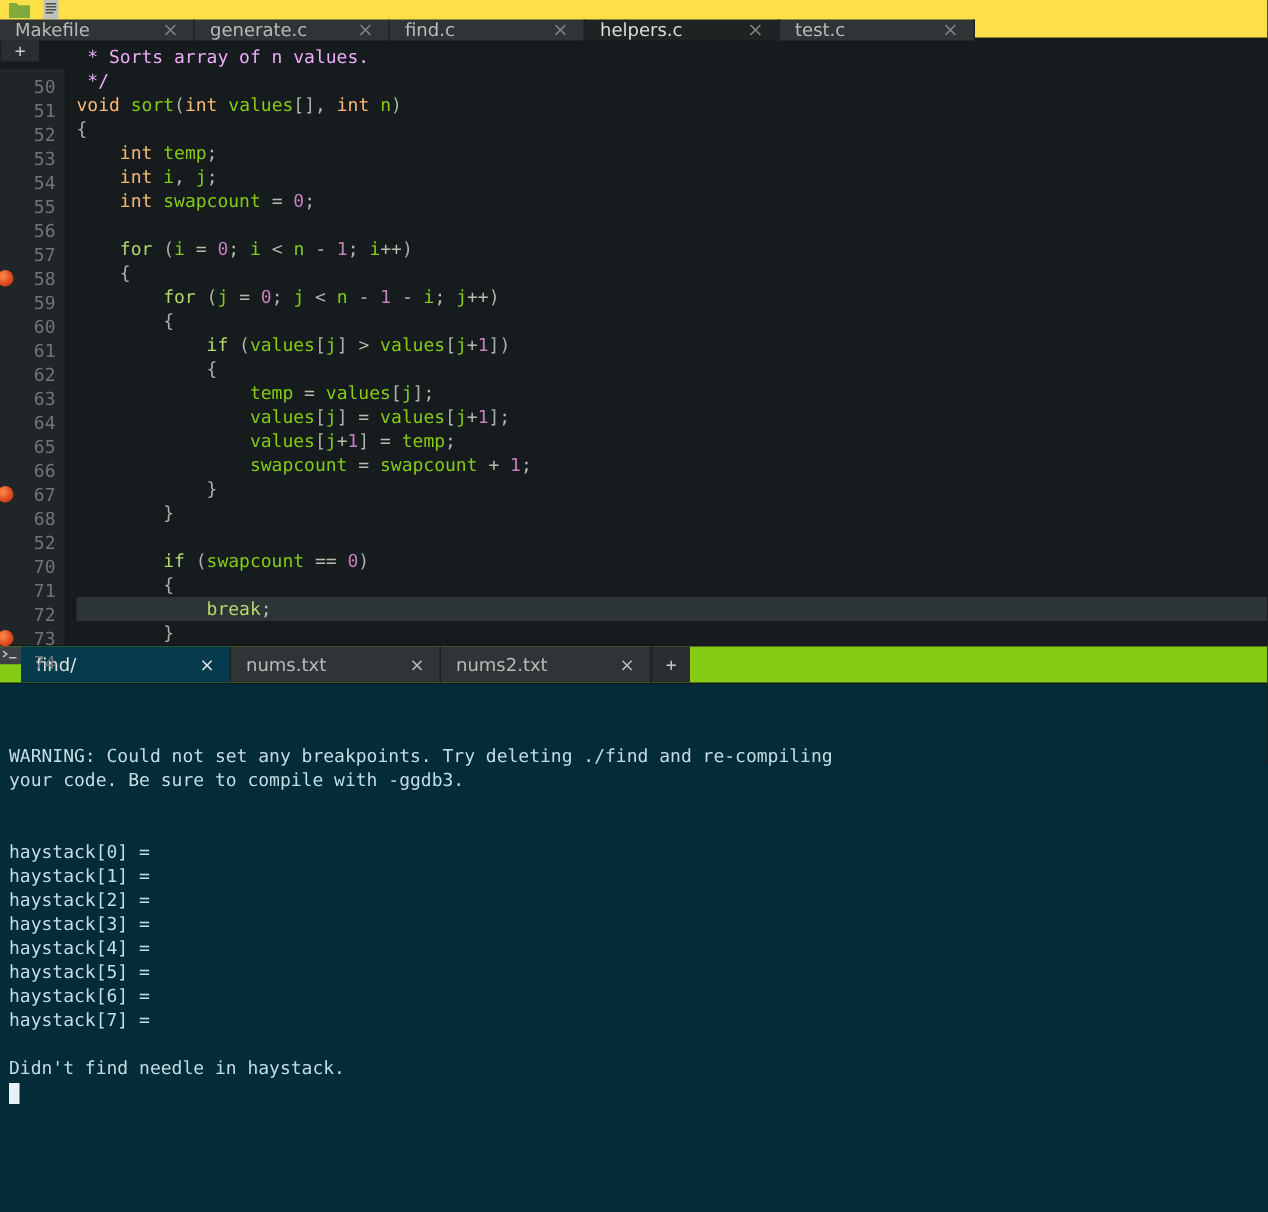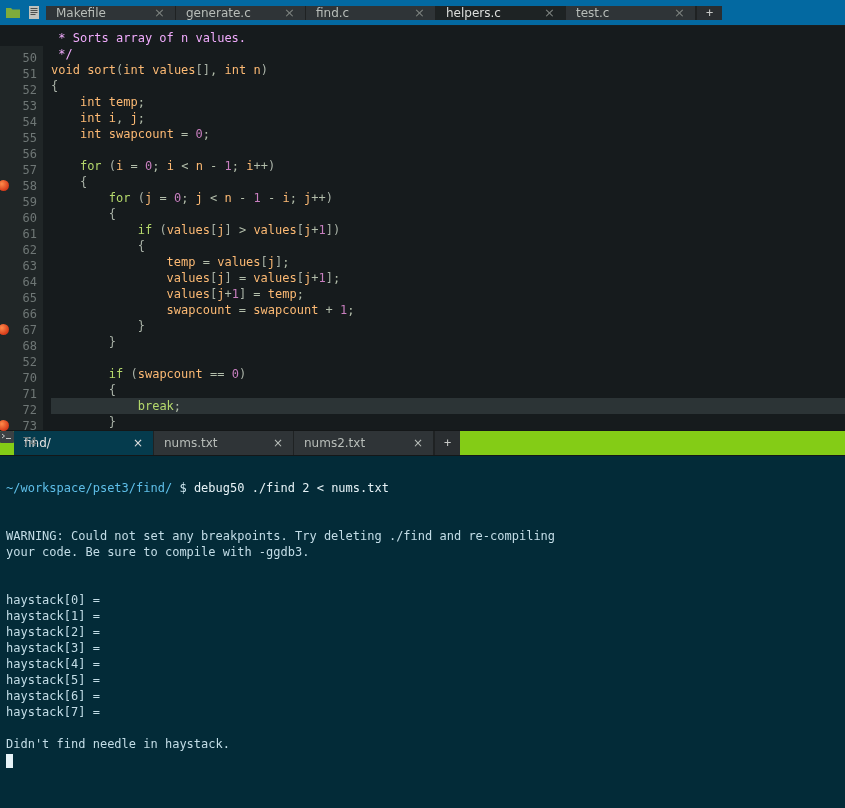--- a/index.html
+++ b/index.html
@@ -7,24 +7,25 @@
   width: 845px;
   height: 808px;
   background: #1e2324;
   font-family: "DejaVu Sans Mono", Consolas, monospace;
   font-size: 12px;
   overflow: hidden;
   color: #c0c0c0;
 }
 .tab-bar {
   height: 26px;
-  background: #0369a1;
-  display: flex;
-  align-items: center;
+  background: #fde047;
+  display: flex;
+  align-items: flex-start;
   border-bottom: 1px solid #1a1d1e;
+  flex-direction: column;
 }
 .tab-bar .leading-icons {
   display: flex;
   align-items: center;
   padding: 0 6px;
   gap: 8px;
 }
 .tab {
   display: flex;
   align-items: center;
@@ -97,21 +98,21 @@
   line-height: 16px;
   flex: 1;
 }
 .code .row { height: 16px; }
 .code .row.hl { background: #2c3436; }
 .c-comment { color: #f0abfc; }
 .c-type { color: #fdba74; }
 .c-kw { color: #b5d96c; }
 .c-num { color: #c87fbf; }
 .c-op { color: #b3beab; }
-.c-id { color: #fdba74; }
+.c-id { color: #84cc16; }
 .c-paren { color: #a9b2a7; }
 
 .term-tab-bar {
   height: 26px;
   background: #84cc16;
   display: flex;
   align-items: stretch;
   border-top: 1px solid #141718;
   border-bottom: 1px solid #141718;
 }
@@ -256,22 +257,21 @@
       <div class="term-tab">
         <span>nums2.txt</span>
         <span class="close">×</span>
       </div>
     </div>
   <div class="tab-add">
     <span>+</span>
   </div>
 </div>
 
-<div class="terminal"><div>
-<span class="term-prompt"><span class="path">~/workspace/pset3/find/</span> <span class="dollar">$</span></span> <span class="term-cmd">debug50 ./find 2 &lt; nums.txt</span></div><div class="term-body">
+<div class="terminal"><div class="term-body">
 
 WARNING: Could not set any breakpoints. Try deleting ./find and re-compiling
 your code. Be sure to compile with -ggdb3.
 
 
 haystack[0] =
 haystack[1] =
 haystack[2] =
 haystack[3] =
 haystack[4] =

